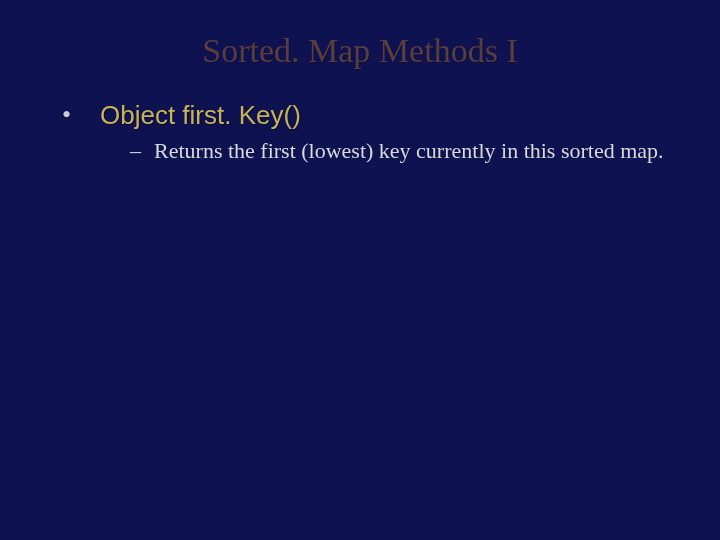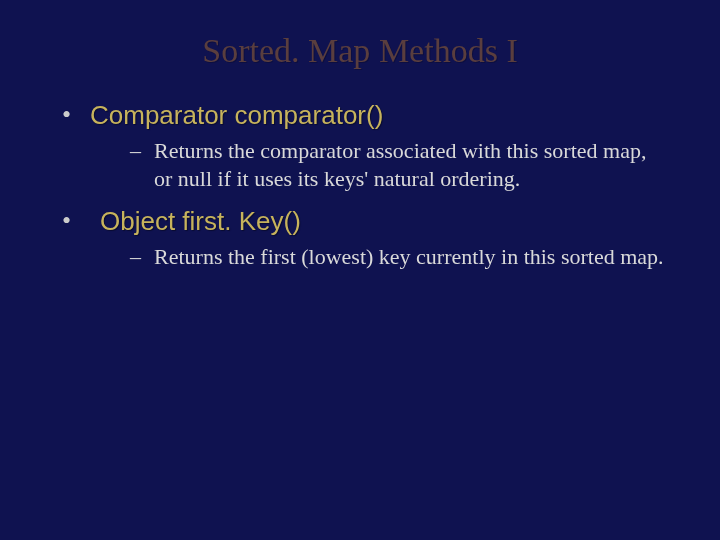--- a/index.html
+++ b/index.html
@@ -88,26 +88,20 @@
 <body>
 
 <div class="slide">
 
   <div class="title">
     <span class="t1">Sorted. Map</span><span class="t2"> Methods I</span>
   </div>
 
   <ul class="lvl1">
 
-    <li>
-      <div class="l1-text">Comparator comparator()</div>
-      <ul class="lvl2">
-        <li>Returns the comparator associated with this sorted map, or null if it uses its keys' natural ordering.</li>
-      </ul>
-    </li>
 
     <li>
       <div class="l1-text l1-text-indent">Object first. Key()</div>
       <ul class="lvl2">
         <li>Returns the first (lowest) key currently in this sorted map.</li>
       </ul>
     </li>
 
 
   </ul>

